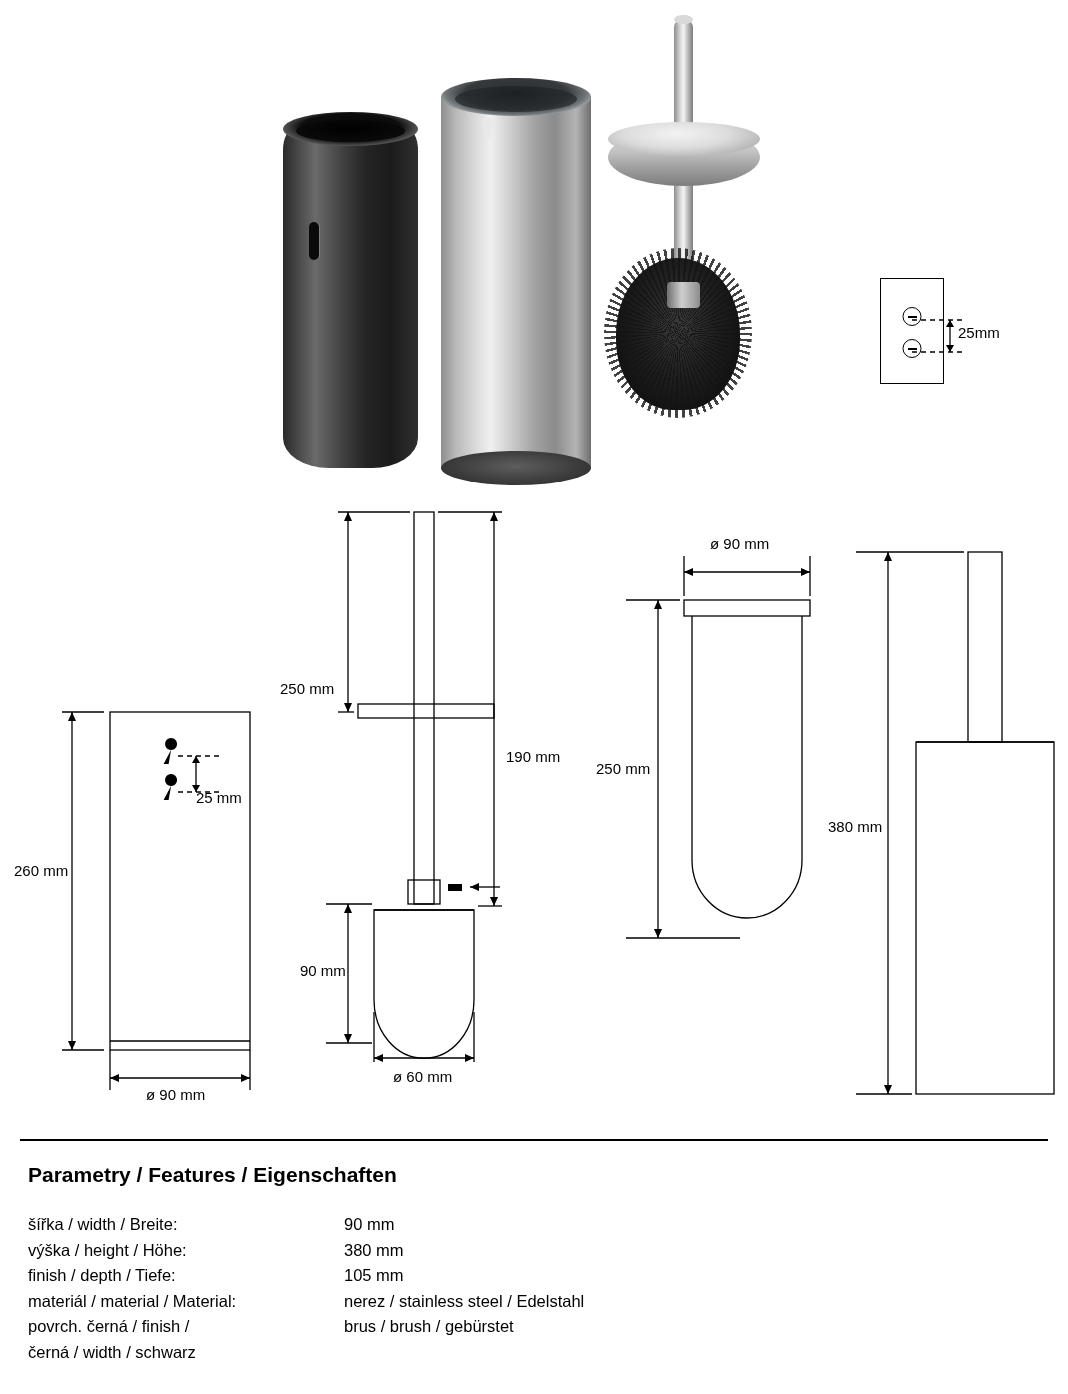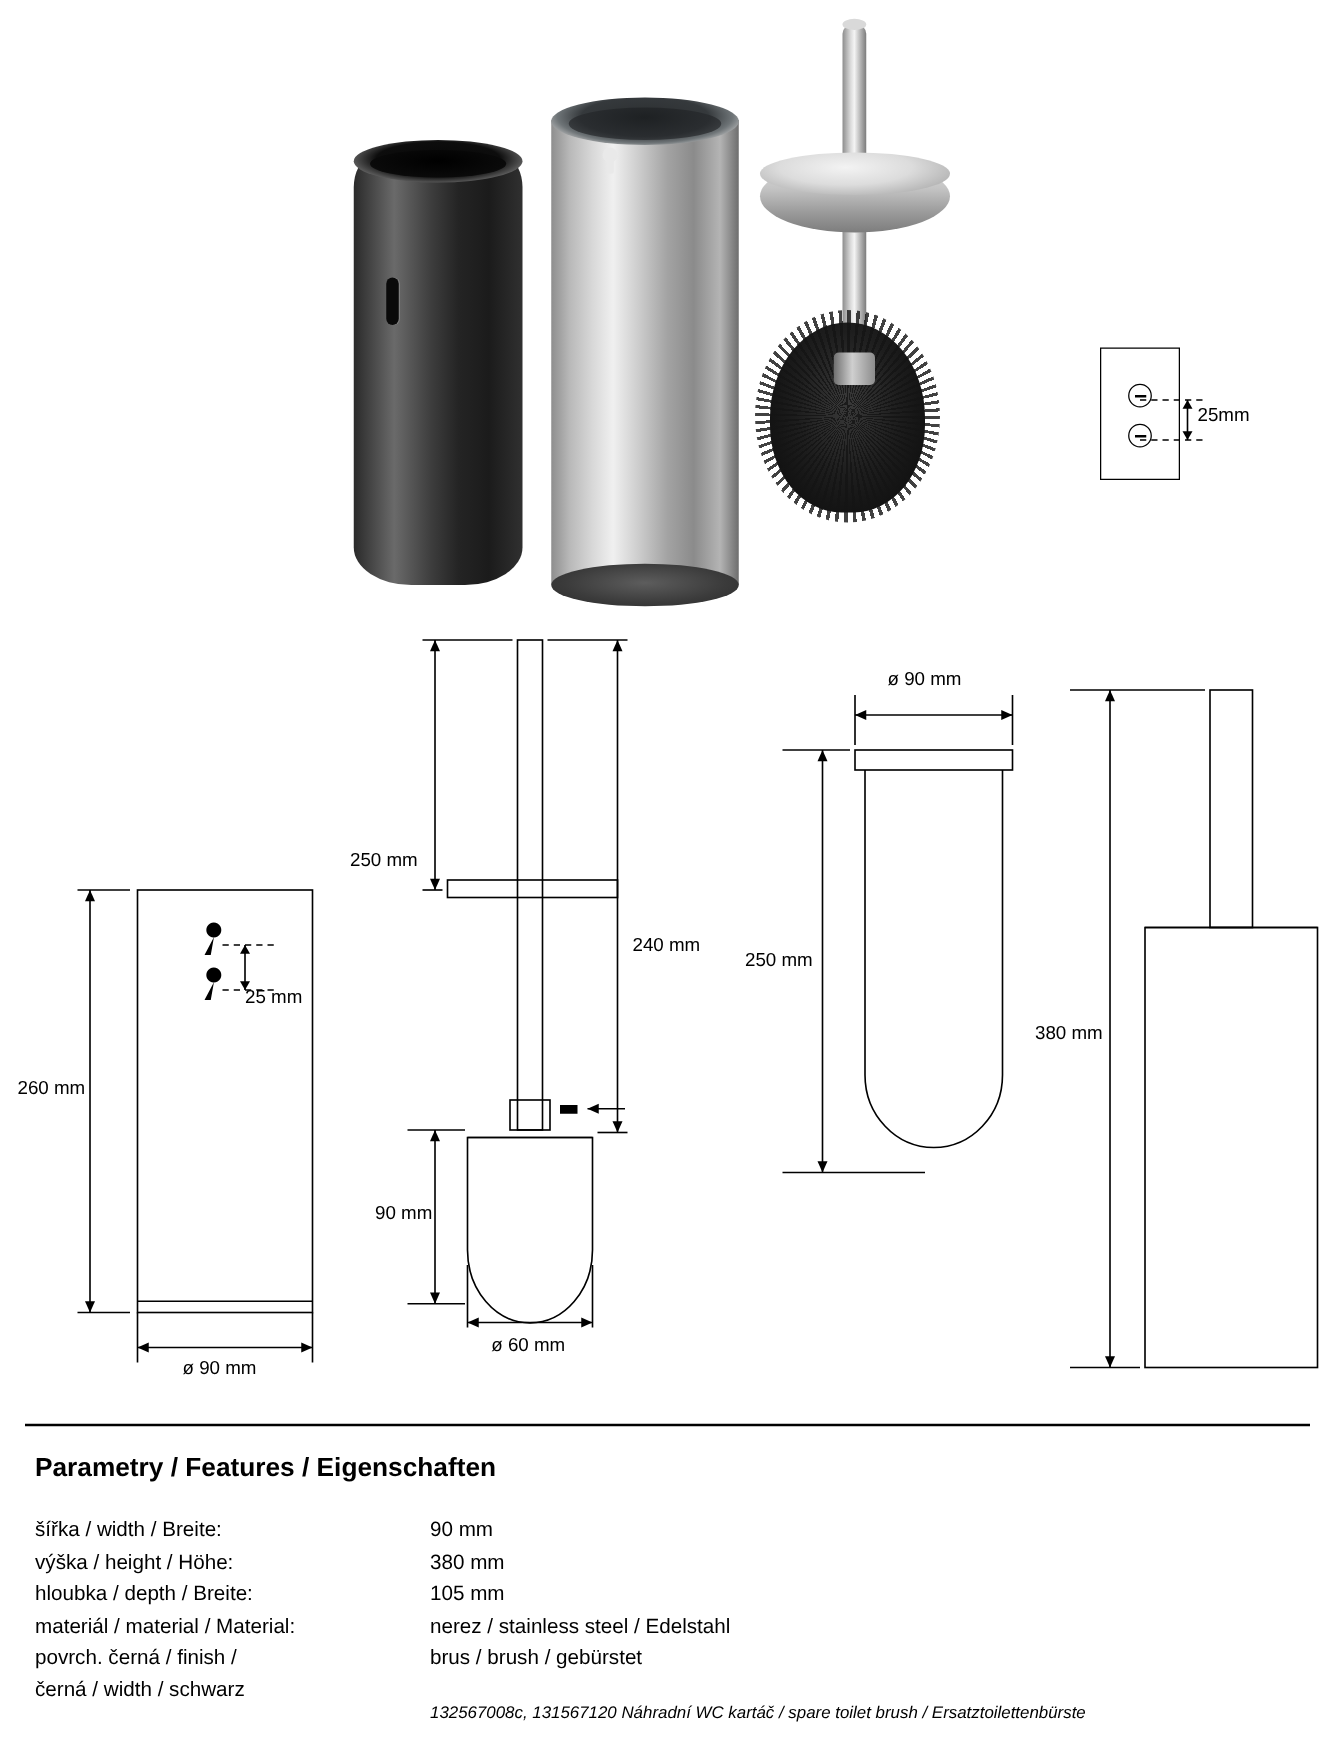--- a/index.html
+++ b/index.html
@@ -343,52 +343,51 @@
       <path d="M888 1094 l-4 -9 l8 0 z" fill="#000" stroke="none"></path>
     </g>
   </svg>
 
   <div class="dim-label" style="left:958px; top:324px;">25mm</div>
   <div class="dim-label" style="left:196px; top:789px;">25 mm</div>
   <div class="dim-label" style="left:14px; top:862px;">260 mm</div>
   <div class="dim-label" style="left:146px; top:1086px;">ø 90 mm</div>
 
   <div class="dim-label" style="left:280px; top:680px;">250 mm</div>
-  <div class="dim-label" style="left:506px; top:748px;">240 mm</div>
+  <div class="dim-label" style="left:506px; top:748px;">190 mm</div>
   <div class="dim-label" style="left:300px; top:962px;">90 mm</div>
   <div class="dim-label" style="left:393px; top:1068px;">ø 60 mm</div>
 
   <div class="dim-label" style="left:710px; top:535px;">ø 90 mm</div>
   <div class="dim-label" style="left:596px; top:760px;">250 mm</div>
   <div class="dim-label" style="left:828px; top:818px;">380 mm</div>
 
   <div class="divider"></div>
   <div class="feat-title">Parametry / Features / Eigenschaften</div>
 
   <div class="feat-table">
     <div class="feat-row">
       <span class="feat-key">šířka / width / Breite:</span>
       <span class="feat-val">90 mm</span>
     </div>
     <div class="feat-row">
       <span class="feat-key">výška / height / Höhe:</span>
       <span class="feat-val">380 mm</span>
     </div>
     <div class="feat-row">
-      <span class="feat-key">hloubka / depth / Breite:</span>
+      <span class="feat-key">finish / depth / Tiefe:</span>
       <span class="feat-val">105 mm</span>
     </div>
     <div class="feat-row">
       <span class="feat-key">materiál / material / Material:</span>
       <span class="feat-val">nerez / stainless steel / Edelstahl</span>
     </div>
     <div class="feat-row">
       <span class="feat-key">povrch. černá / finish /</span>
       <span class="feat-val">brus / brush / gebürstet</span>
     </div>
     <div class="feat-row">
       <span class="feat-val">černá / width / schwarz</span>
     </div>
   </div>
 
-  <div class="feat-note">132567008c, 131567120  Náhradní WC kartáč / spare toilet brush / Ersatztoilettenbürste</div>
 
 </div>
 
 </body></html>

